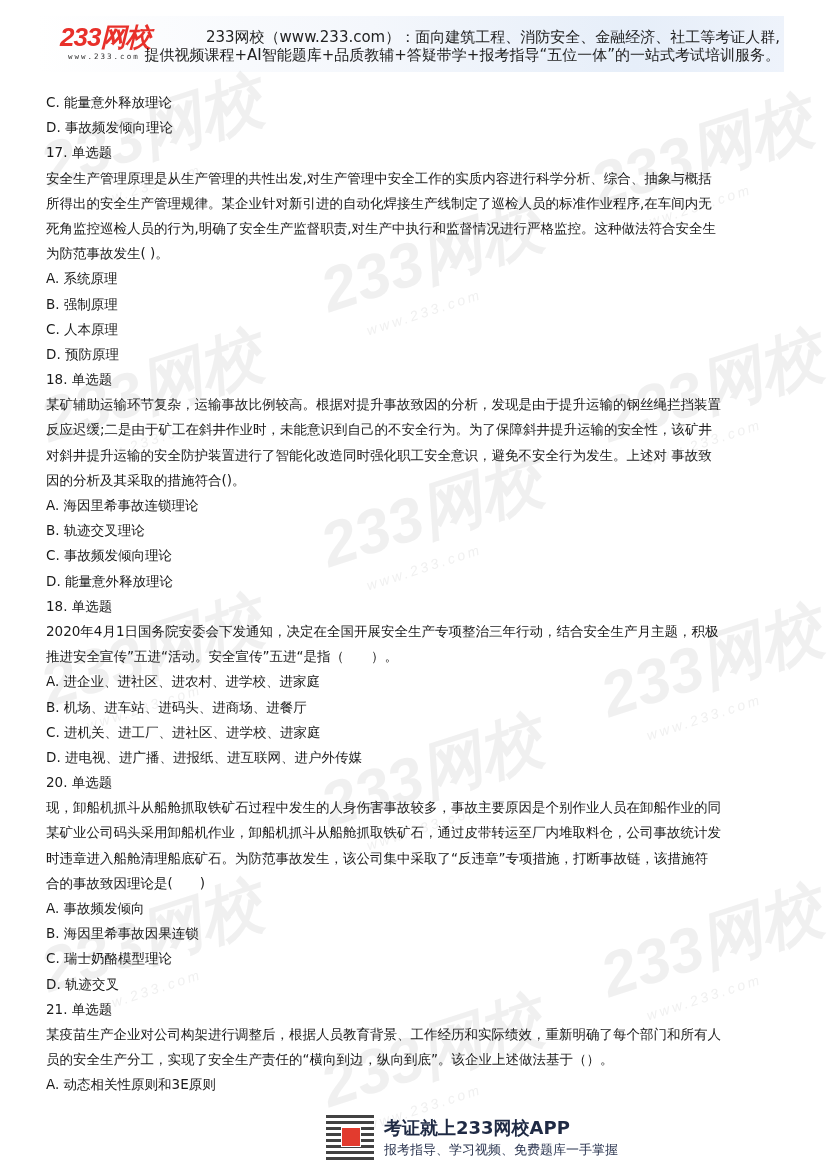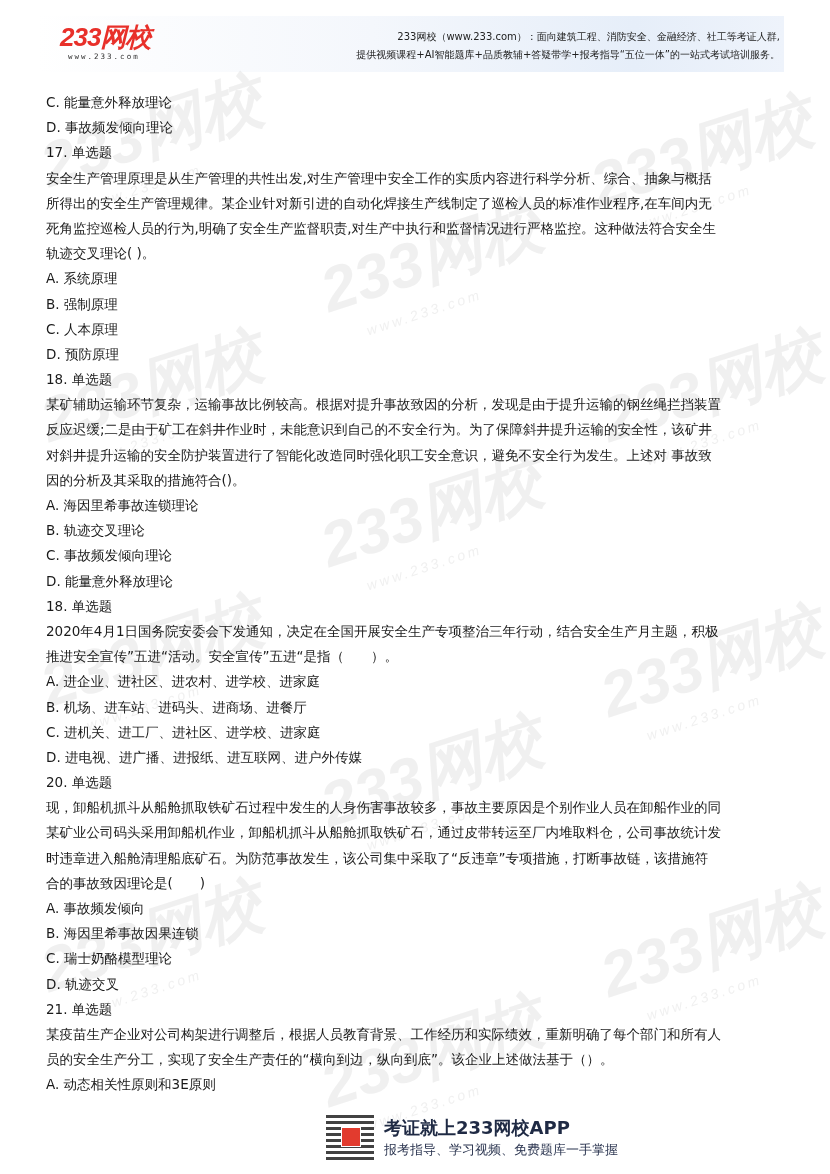--- a/index.html
+++ b/index.html
@@ -17,21 +17,21 @@
   .logo-main {
     font-family: "Liberation Sans", sans-serif; font-weight: bold; font-style: italic;
     font-size: 26px; color: #e8302a; letter-spacing: -1px; line-height: 30px;
   }
   .logo-sub {
     font-family: "DejaVu Sans Mono", monospace; font-size: 7.5px; color: #333; letter-spacing: 2px;
     margin-left: 8px; line-height: 10px;
   }
   .header-text {
     position: absolute; right: 4px; top: 12px; text-align: right;
-    font-size: 10px; line-height: 18px; color: #222;
+    font-size: 15px; line-height: 18px; color: #222;
   }
   .content { position: absolute; left: 46px; top: 90px; width: 740px; }
   .line { font-size: 13.5px; line-height: 25.2px; height: 25.2px; white-space: nowrap; }
   .q-head { font-weight: normal; }
   .watermark {
     position: absolute; font-family: "Liberation Sans", sans-serif; font-weight: bold; font-style: italic;
     color: rgba(200,200,200,0.28); font-size: 62px; transform: rotate(-18deg); pointer-events: none;
     white-space: nowrap;
   }
   .watermark small { display: block; font-size: 14px; letter-spacing: 3px; margin-left: 30px; font-weight: normal; }
@@ -77,21 +77,21 @@
 <div class="watermark" style="left:600px;top:900px;"><span>233网校</span><small>www.233.com</small></div>
 <div class="watermark" style="left:320px;top:1010px;"><span>233网校</span><small>www.233.com</small></div>
 
 <div class="content" id="content">
     <div class="line">C. 能量意外释放理论</div>
     <div class="line">D. 事故频发倾向理论</div>
     <div class="line q-head">17. 单选题</div>
     <div class="line">安全生产管理原理是从生产管理的共性出发,对生产管理中安全工作的实质内容进行科学分析、综合、抽象与概括</div>
     <div class="line">所得出的安全生产管理规律。某企业针对新引进的自动化焊接生产线制定了巡检人员的标准作业程序,在车间内无</div>
     <div class="line">死角监控巡检人员的行为,明确了安全生产监督职责,对生产中执行和监督情况进行严格监控。这种做法符合安全生</div>
-    <div class="line">轨迹交叉理论( )。</div>
+    <div class="line">为防范事故发生( )。</div>
     <div class="line">A. 系统原理</div>
     <div class="line">B. 强制原理</div>
     <div class="line">C. 人本原理</div>
     <div class="line">D. 预防原理</div>
     <div class="line q-head">18. 单选题</div>
     <div class="line">某矿辅助运输环节复杂，运输事故比例较高。根据对提升事故致因的分析，发现是由于提升运输的钢丝绳拦挡装置</div>
     <div class="line">反应迟缓;二是由于矿工在斜井作业时，未能意识到自己的不安全行为。为了保障斜井提升运输的安全性，该矿井</div>
     <div class="line">对斜井提升运输的安全防护装置进行了智能化改造同时强化职工安全意识，避免不安全行为发生。上述对 事故致</div>
     <div class="line">因的分析及其采取的措施符合()。</div>
     <div class="line">A. 海因里希事故连锁理论</div>

